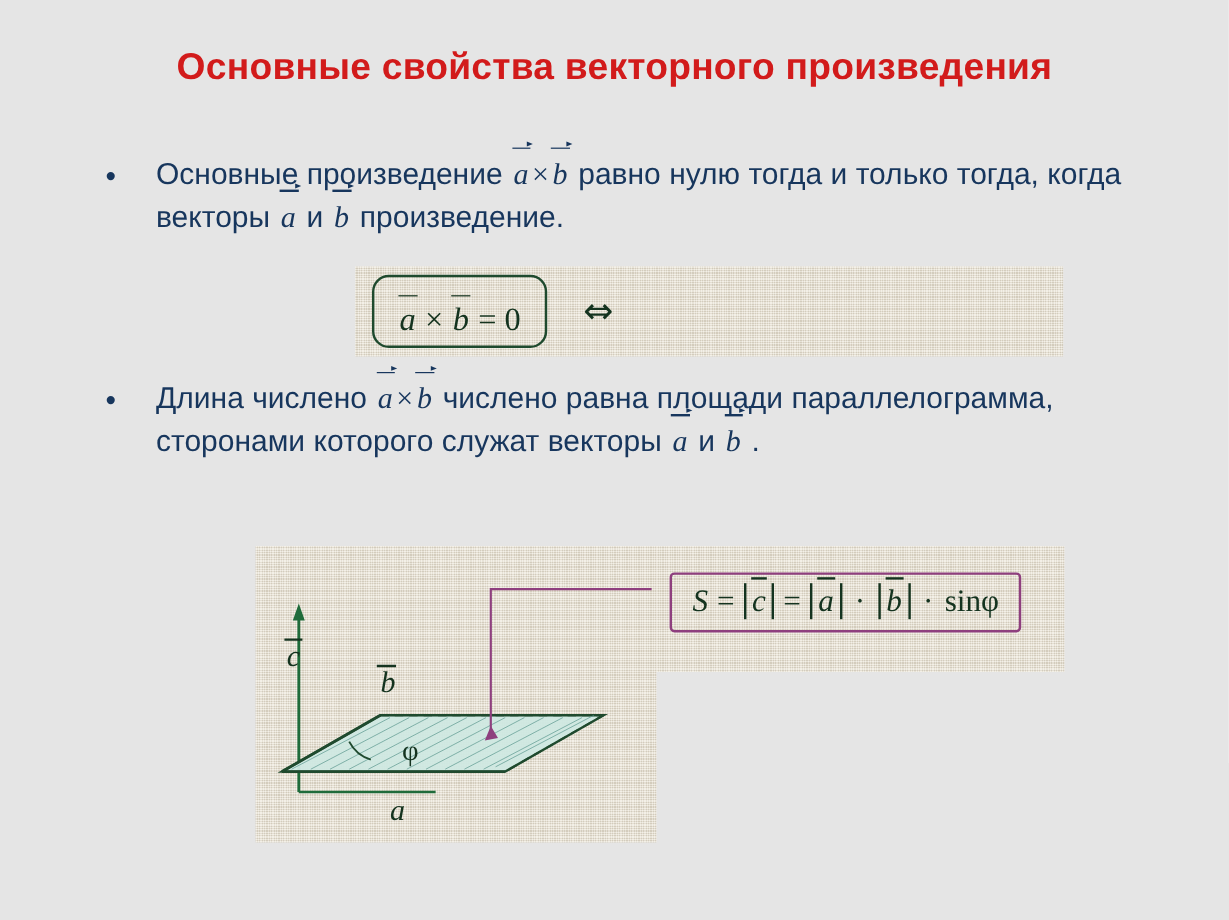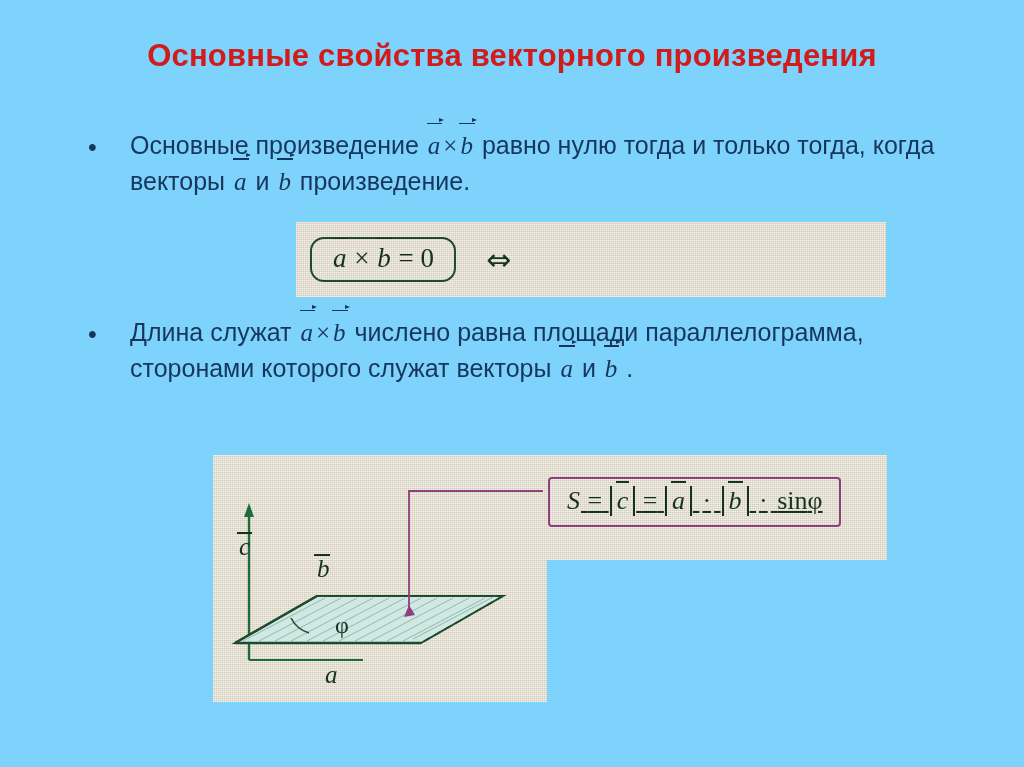--- a/index.html
+++ b/index.html
@@ -10,21 +10,21 @@
   body {
     width: 1024px;
     height: 767px;
     font-family: "Liberation Sans", sans-serif;
     position: relative;
     overflow: hidden;
   }
   .slide {
     position: absolute;
     inset: 0;
-    background: #7dd3fc;
+    background: #e5e5e5;
   }
 
   
   .title {
     position: absolute;
     left: 90px;
     top: 36px;
     width: 844px;
     text-align: center;
     color: #d21b1b;
@@ -110,21 +110,21 @@
     position: absolute;
     inset: 0;
     display: flex;
     align-items: center;
     justify-content: flex-start;
     gap: 0;
   }
   .eqbox {
     border: 2px solid #1f4a2e;
     border-radius: 14px;
-    padding: 4px 20px 6px 20px;
+    padding: 20px 20px 6px 20px;
     font-family: "Liberation Serif", serif;
     font-size: 27px;
     color: #14331f;
     background: transparent;
     white-space: nowrap;
   }
   .ovl {
     position: relative;
     display: inline-block;
     font-style: italic;
@@ -164,30 +164,29 @@
   }
   #fig2 .rightpanel {
     position: absolute;
     left: 334px;
     top: 0;
     width: 340px;
     height: 105px;
   }
   #sbox {
     position: absolute;
-    left: 335px;
+    left: 345px;
     top: 22px;
     border: 2px solid #8e3f7e;
     border-radius: 4px;
     padding: 7px 16px 9px 16px;
     font-family: "Liberation Serif", serif;
     font-size: 26px;
     color: #14331f;
     white-space: nowrap;
-    text-decoration: underline;
   }
   .absbar {
     display: inline-block;
     border-left: 2px solid #14331f;
     border-right: 2px solid #14331f;
     padding: 0 4px;
     margin: 0 1px;
   }
   .cdot { padding: 0 3px; }
 
@@ -223,21 +222,21 @@
         <span class="ovl">b</span>
         <span>= 0</span>
       </div>
       <div class="iff">⇔</div>
     </div>
   </div>
 
   <div class="bullet" id="bullet2">
     <span class="dot">•</span>
     <span class="txt">
-      <span>Длина служат</span>
+      <span>Длина числено</span>
       <span class="mathgroup">
         <span class="vec"><span>a</span><span class="arrowhead"></span></span><span class="times">×</span><span class="vec"><span>b</span><span class="arrowhead"></span></span>
       </span>
       <span>числено равна площади параллелограмма, сторонами которого служат векторы</span>
       <span class="vec"><span>a</span><span class="arrowhead"></span></span>
       <span>и</span>
       <span class="vec"><span>b</span><span class="arrowhead"></span></span>
       <span>.</span>
     </span>
   </div>

